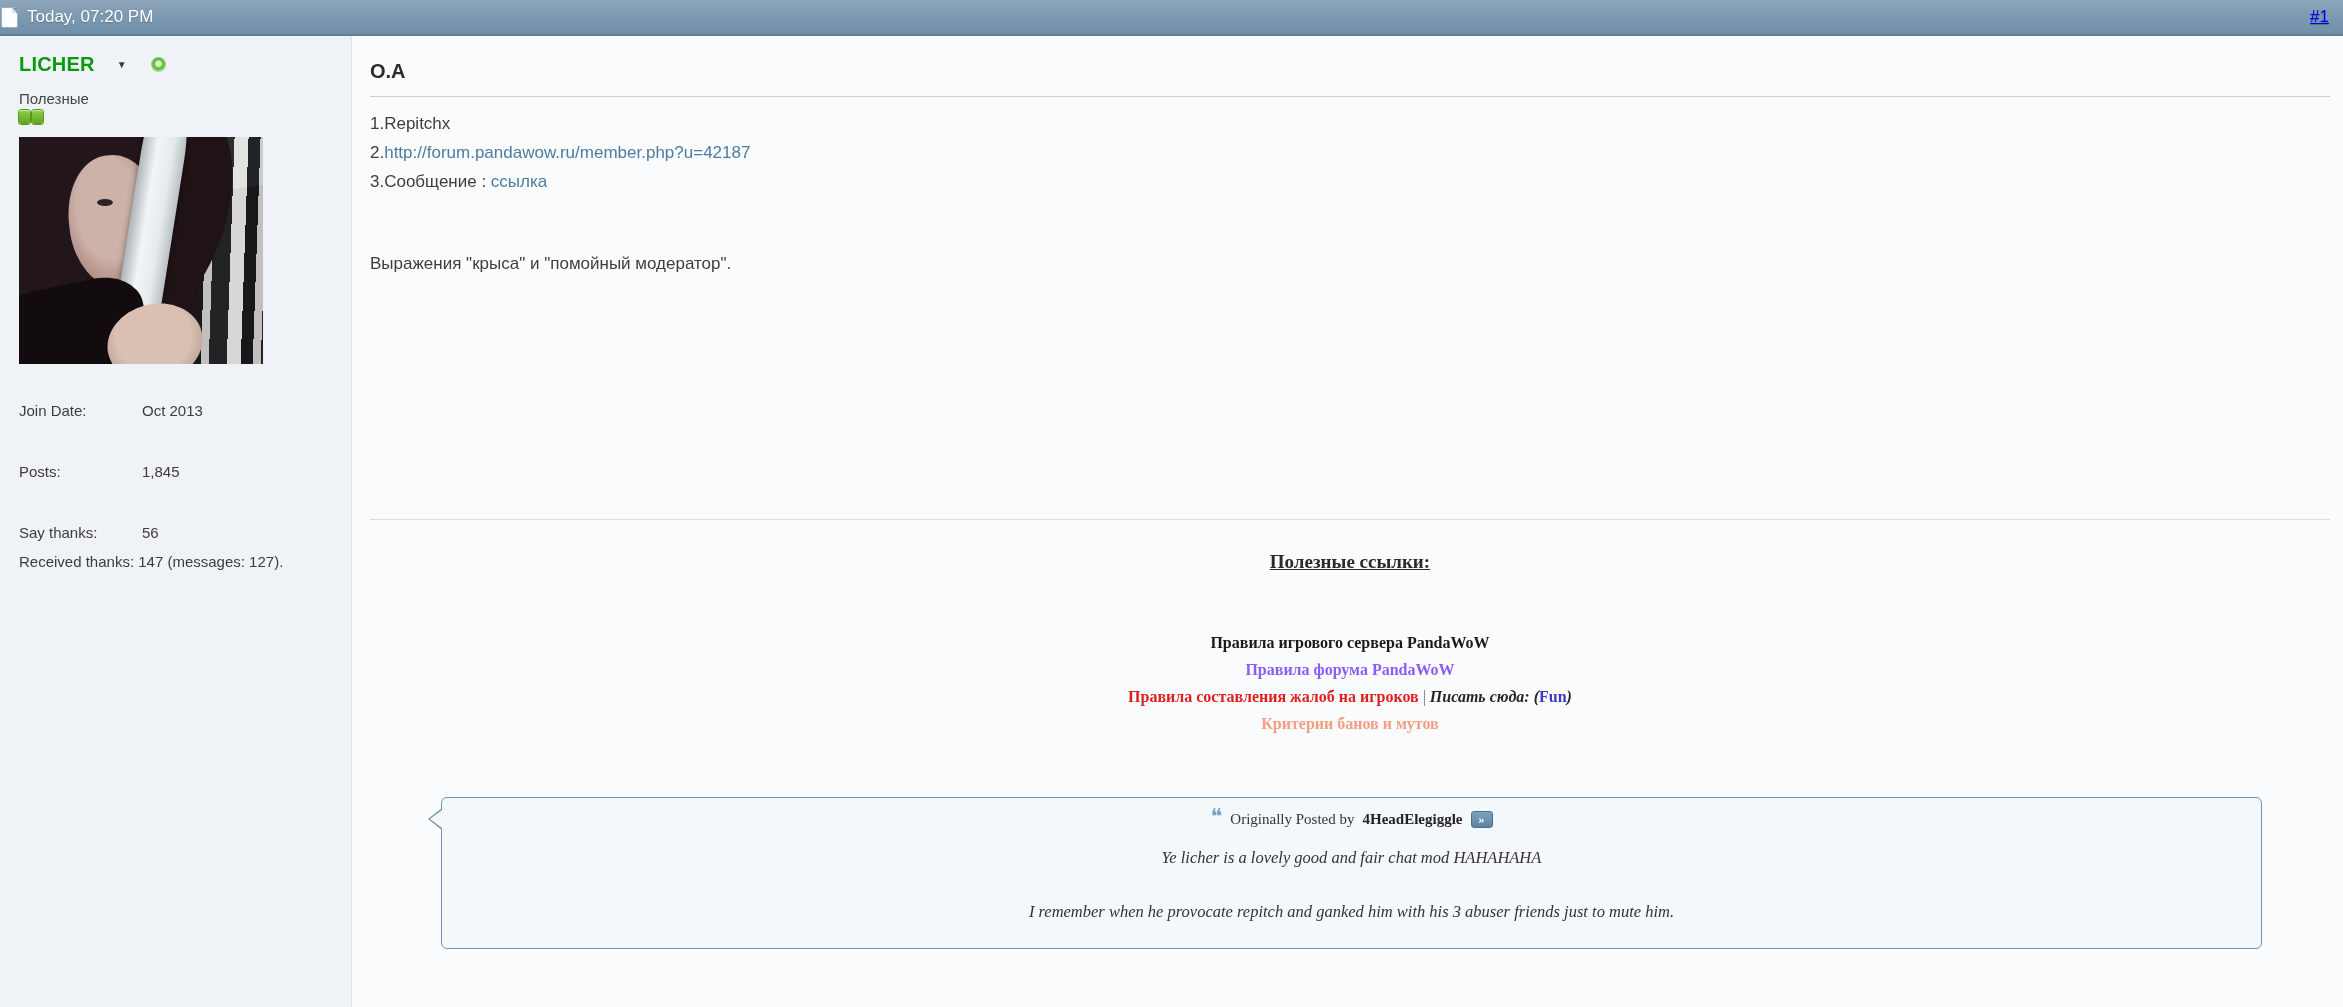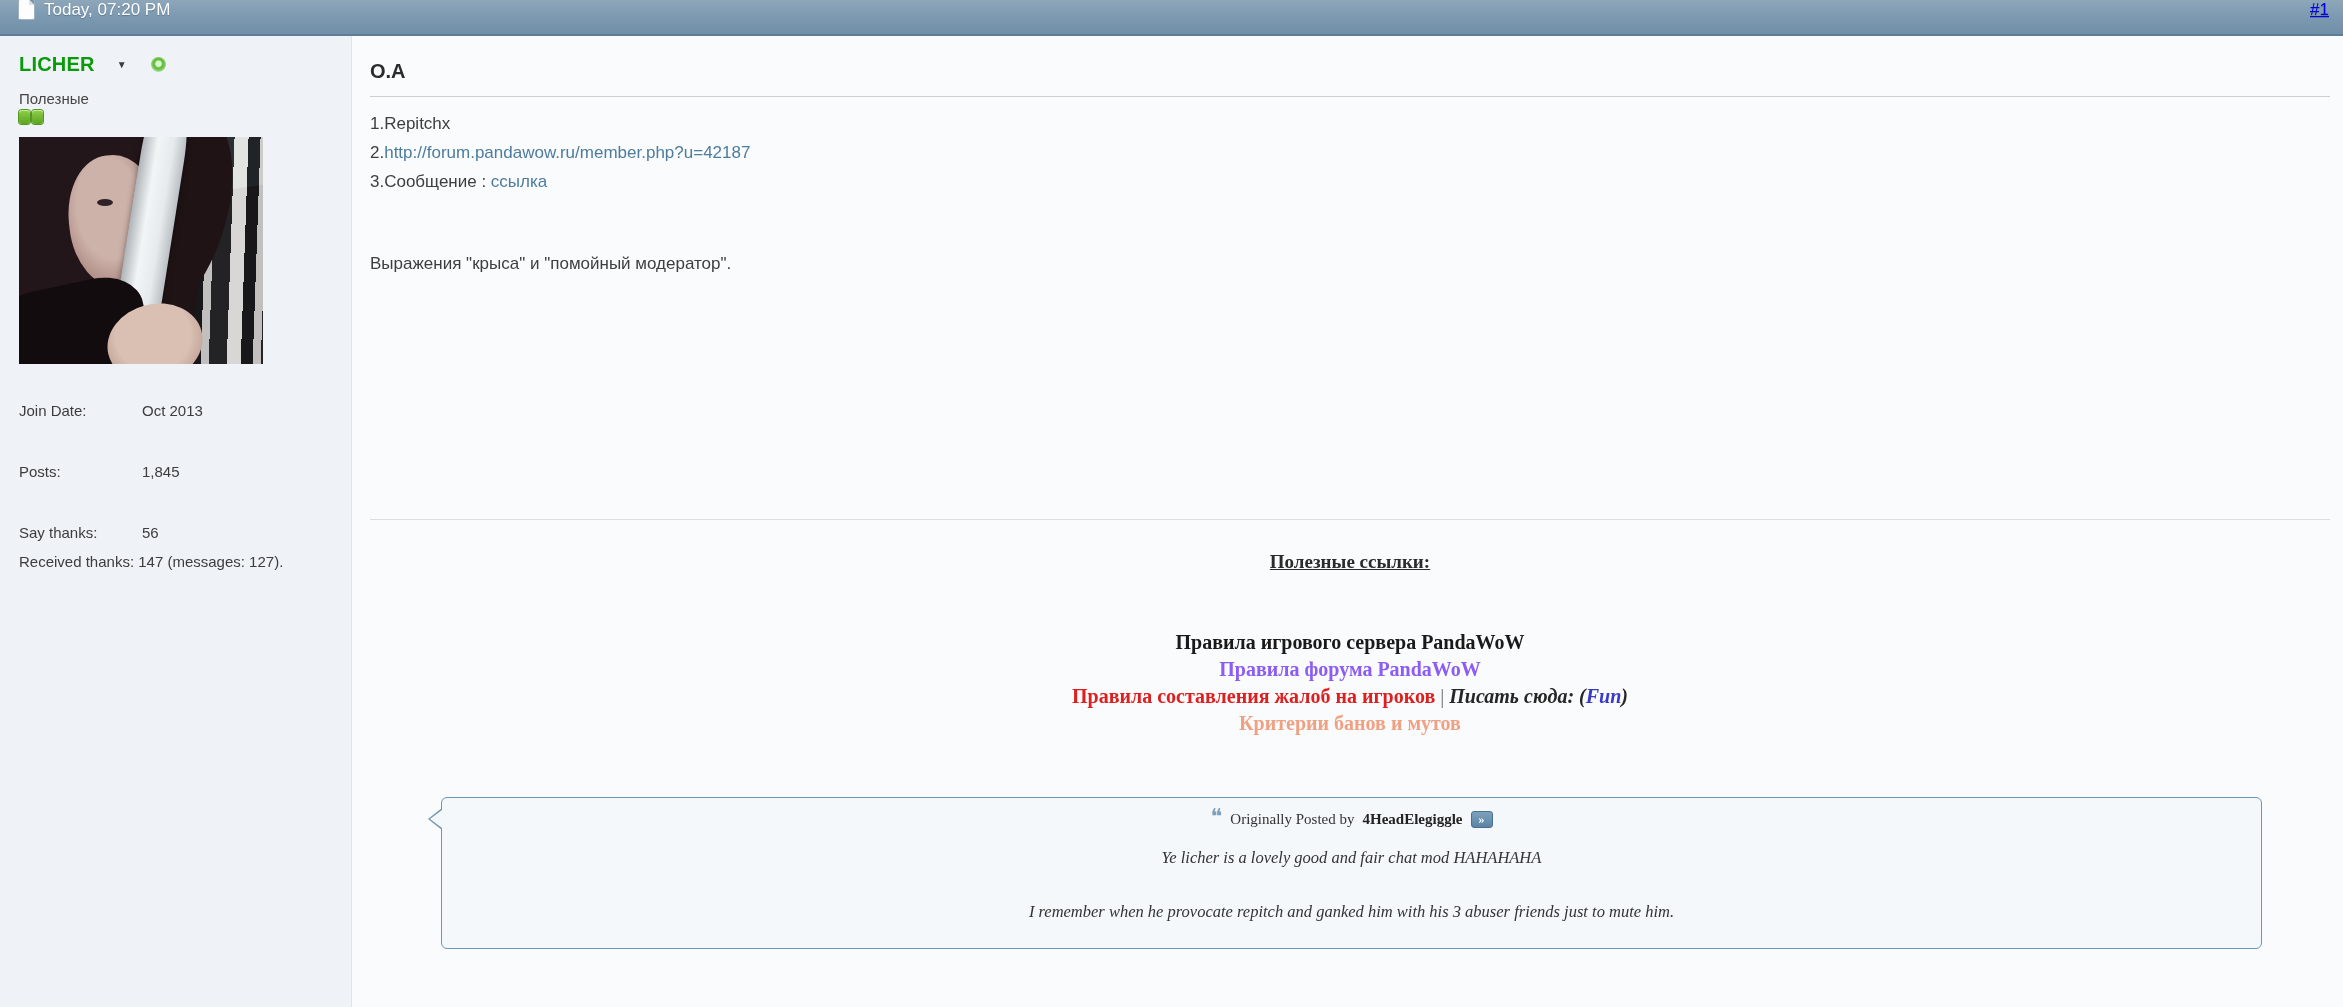--- a/index.html
+++ b/index.html
@@ -5,21 +5,21 @@
   * { margin:0; padding:0; box-sizing:border-box; }
   html,body { width:2343px; height:1007px; }
   body { font-family:"Liberation Sans", sans-serif; background:#fafbfc; overflow:hidden; }
   .page { width:2343px; height:1007px; display:flex; flex-direction:column; }
 
   
   .topbar {
     height:36px; flex:0 0 36px;
     background:linear-gradient(to bottom,#8ea6ba 0%,#7a98b0 55%,#7190a9 100%);
     border-bottom:2px solid #5d7d99;
-    display:flex; align-items:flex-start; padding:0 14px 0 19px;
+    display:flex; align-items:center; padding:0 14px 0 2px;
     color:#ffffff; font-size:17px;
   }
   .doc-icon { width:15px; height:19px; background:#fdfdfd; position:relative; margin-right:10px;
     border-radius:1px; box-shadow:0 0 0 1px #9db1c2; }
   .doc-icon::after { content:""; position:absolute; right:0; top:0; width:5px; height:5px;
     background:linear-gradient(225deg,#7a98b0 50%,#d9e1e8 50%); }
   .topbar .date { flex:1; text-shadow:0 1px 1px rgba(70,95,115,.6); }
   .topbar .postnum { text-shadow:0 1px 1px rgba(70,95,115,.6); }
 
   
@@ -72,27 +72,27 @@
   
   .post-title { font-size:20px; font-weight:bold; color:#2b2b2b; }
   .title-hr { border:none; border-top:1px solid #cfcfcf; margin:13px 0 12px 0; }
   .post-body { font-size:17px; line-height:29px; color:#3e3e3e; }
   a.plain-link { color:#4d7c9f; text-decoration:none; }
   .expr-line { margin-top:53px; }
 
   .sig-hr { border:none; border-top:1px solid #dddddd; margin-top:241px; }
   .signature { text-align:center; font-family:"Liberation Serif", serif; color:#1d1d1d; }
   .sig-heading { margin-top:31px; font-size:19px; font-weight:bold; text-decoration:underline; color:#2b2b2b; }
-  .sig-links { margin-top:56px; font-size:20px; line-height:27px; }
+  .sig-links { margin-top:56px; font-size:16px; line-height:27px; }
   .sig-l1 { font-weight:bold; color:#1a1a1a; }
   .sig-l2 a { font-weight:bold; color:#8b5cf6; text-decoration:none; }
   .sig-l3 a.redlink { font-weight:bold; color:#df1f1f; text-decoration:none; }
   .sig-sep { color:#6f6f6f; }
   .sig-it { font-style:italic; font-weight:bold; color:#262626; }
-  .sig-fun { font-style:italic; font-weight:bold; color:#3a3ac8; text-decoration:none; }
+  .sig-fun { font-weight:bold; color:#3a3ac8; text-decoration:none; }
   .sig-l4 a { font-weight:bold; color:#f0a183; text-decoration:none; }
 
   
   .quote-wrap { margin:60px 68px 0 71px; position:relative; }
   .quote-box { position:relative; background:#f4f8fa; border:1px solid #6e96b4; border-radius:6px;
     min-height:152px; padding:10px 20px 18px 20px; text-align:center; }
   .quote-tail { position:absolute; left:-14px; top:10px; width:0; height:0;
     border-top:11px solid transparent; border-bottom:11px solid transparent; border-right:14px solid #6e96b4; }
   .quote-tail::after { content:""; position:absolute; left:2px; top:-9px; width:0; height:0;
     border-top:9px solid transparent; border-bottom:9px solid transparent; border-right:12px solid #f4f8fa; }

